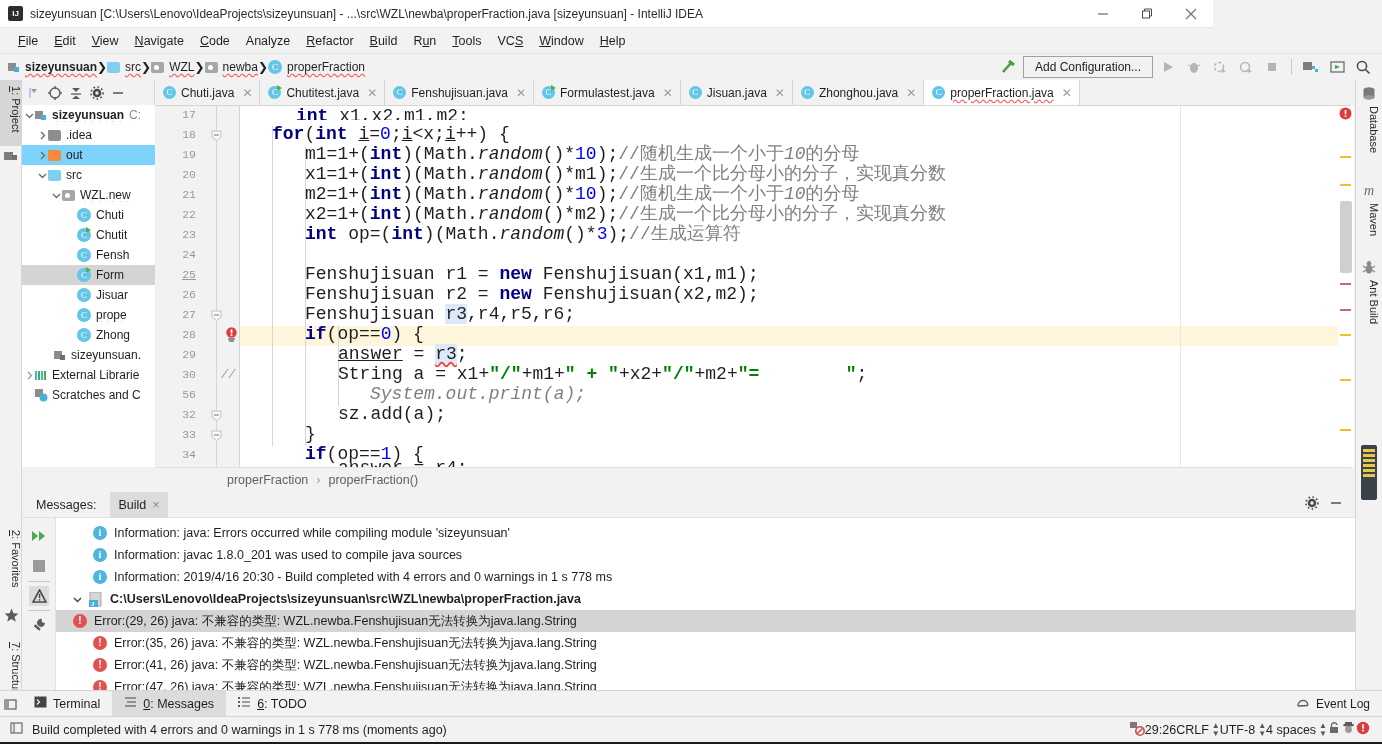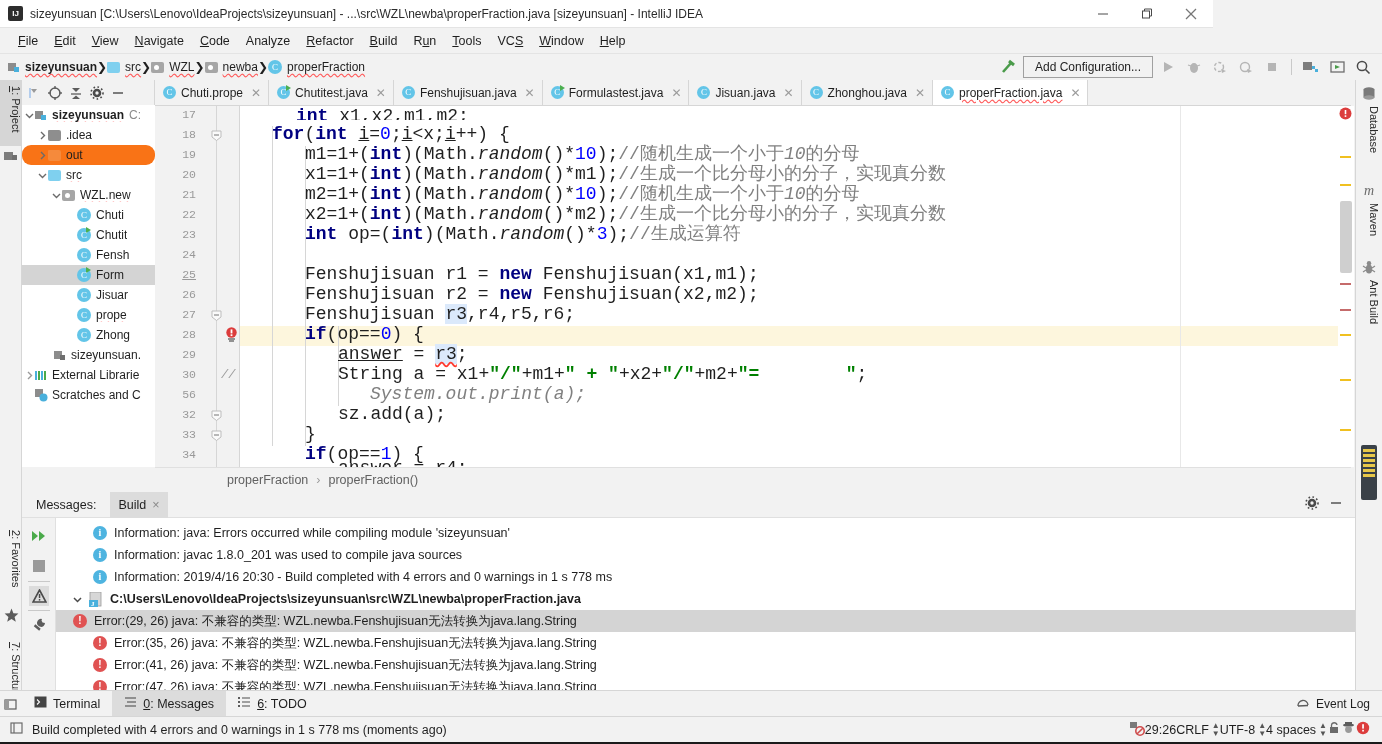--- a/index.html
+++ b/index.html
@@ -91,21 +91,21 @@
     background:#f2f2f2; border-right:1px solid #d6d6d6;
   }
   .proj-toolbar { position:absolute; left:0; top:0; width:133px; height:25px;
                   display:flex; align-items:center; gap:2px; padding-left:2px; }
   .pt-ic { width:19px; height:19px; display:flex; align-items:center; justify-content:center; }
   .proj-tree { position:absolute; left:0; top:25px; width:133px; height:362px;
                background:#ffffff; overflow:hidden; }
   .trow { height:20px; display:flex; align-items:center; white-space:nowrap;
           font-size:12px; color:#1f1f1f; padding-right:2px; }
   .trow.sel { background:#d4d4d4; }
-  .trow.hl { background:#f97316;border-radius:9px; }
+  .trow.hl { background:#7dd3fc; }
   .tw { width:11px; height:20px; display:flex; align-items:center; justify-content:center; flex:none; }
   .tw svg { display:block; }
   .tlabel { overflow:hidden; }
   .tlabel.b { font-weight:bold; }
   .wavy { text-decoration:underline; text-decoration-style:wavy;
           text-decoration-color:#ff5d5d; text-underline-offset:2px; }
   .dim { color:#8a8a8a; }
 
   
   .tabsbar {
@@ -561,21 +561,21 @@
         </span>
         <span class="tlabel">Scratches and C</span>
       </div>
 
     </div>
   </div>
 
   <div class="tabsbar">
     <div class="etab">
       <span class="ic-cls-s"></span>
-      <span>Chuti.prope</span>
+      <span>Chuti.java</span>
       <span class="x">✕</span>
     </div>
     <div class="etab">
       <span class="ic-cls-s runnable"></span>
       <span>Chutitest.java</span>
       <span class="x">✕</span>
     </div>
     <div class="etab">
       <span class="ic-cls-s"></span>
       <span>Fenshujisuan.java</span>

